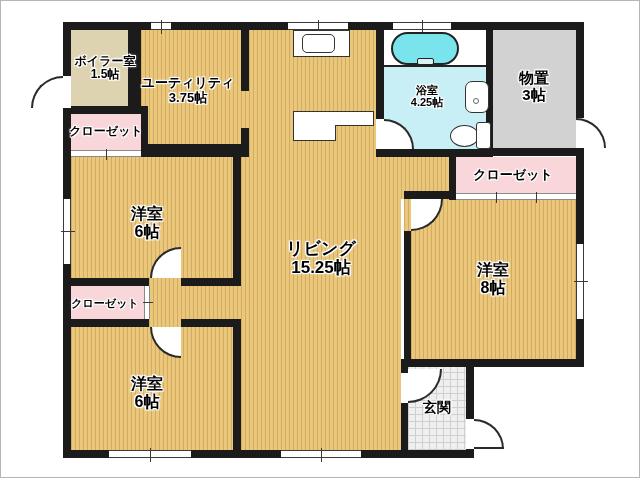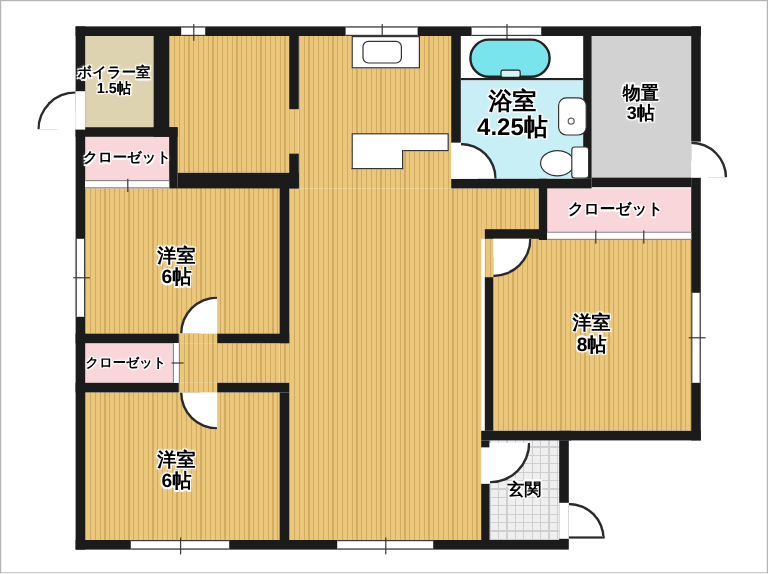--- a/index.html
+++ b/index.html
@@ -149,28 +149,32 @@
   <div class="abs fix" style="left:301px;top:33px;width:33px;height:19px;border-radius:5px"></div>
   <div class="abs fix" style="left:292px;top:110px;width:81px;height:15px;border-width:1px"></div>
   <div class="abs fix" style="left:292px;top:124px;width:43px;height:16px;border-width:1px;border-top:none"></div>
   <div class="abs tub" style="left:390px;top:31px;width:68px;height:33px"></div>
   <div class="abs tubhandle" style="left:416px;top:57px;width:17px;height:7px"></div>
   <div class="abs fix" style="left:464px;top:80px;width:24px;height:32px;border-radius:7px"></div>
   <div class="abs dot" style="left:472px;top:97px;width:6px;height:6px"></div>
   <div class="abs fix" style="left:449px;top:124px;width:29px;height:22px;border-radius:50%"></div>
   <div class="abs fix" style="left:475px;top:121px;width:15px;height:27px;border-radius:3px"></div>
 
-  <div class="label" style="left:94px;top:67px;font-size:12px">
+  <div class="label" style="left:104px;top:67px;font-size:12px">
     <div>ボイラー室</div>
     <div>1.5帖</div>
   </div>
   <div class="label" style="left:105px;top:131px;font-size:12px">
     <div>クローゼット</div>
   </div>
-  <div class="label" style="left:426px;top:95px;font-size:20px">
+  <div class="label" style="left:187px;top:90px;font-size:13px">
+    <div>ユーティリティ</div>
+    <div>3.75帖</div>
+  </div>
+  <div class="label" style="left:426px;top:95px;font-size:11px">
     <div>浴室</div>
     <div>4.25帖</div>
   </div>
   <div class="label" style="left:533px;top:86px;font-size:15px">
     <div>物置</div>
     <div>3帖</div>
   </div>
   <div class="label" style="left:512px;top:174px;font-size:13px">
     <div>クローゼット</div>
   </div>
@@ -178,20 +182,24 @@
     <div>洋室</div>
     <div>6帖</div>
   </div>
   <div class="label" style="left:104px;top:302px;font-size:11px">
     <div>クローゼット</div>
   </div>
   <div class="label" style="left:146px;top:392px;font-size:16px">
     <div>洋室</div>
     <div>6帖</div>
   </div>
+  <div class="label" style="left:320px;top:257px;font-size:17px">
+    <div>リビング</div>
+    <div>15.25帖</div>
+  </div>
   <div class="label" style="left:492px;top:278px;font-size:16px">
     <div>洋室</div>
     <div>8帖</div>
   </div>
   <div class="label" style="left:436px;top:407px;font-size:14px">
     <div>玄関</div>
   </div>
 
 </div>
 

